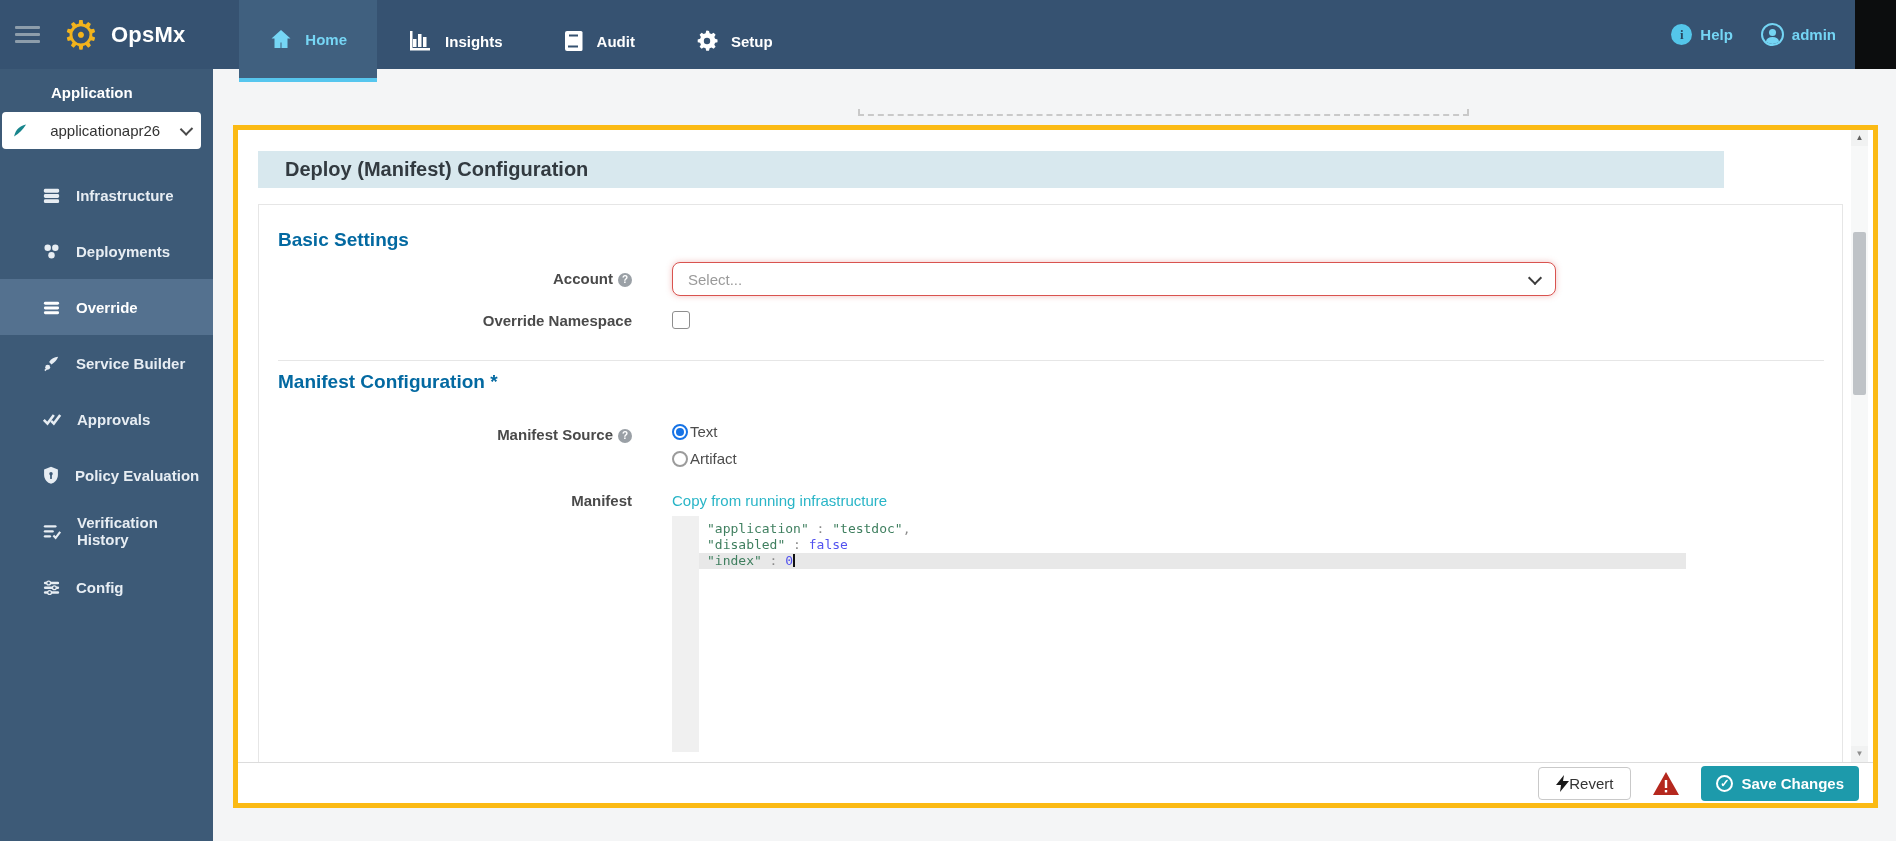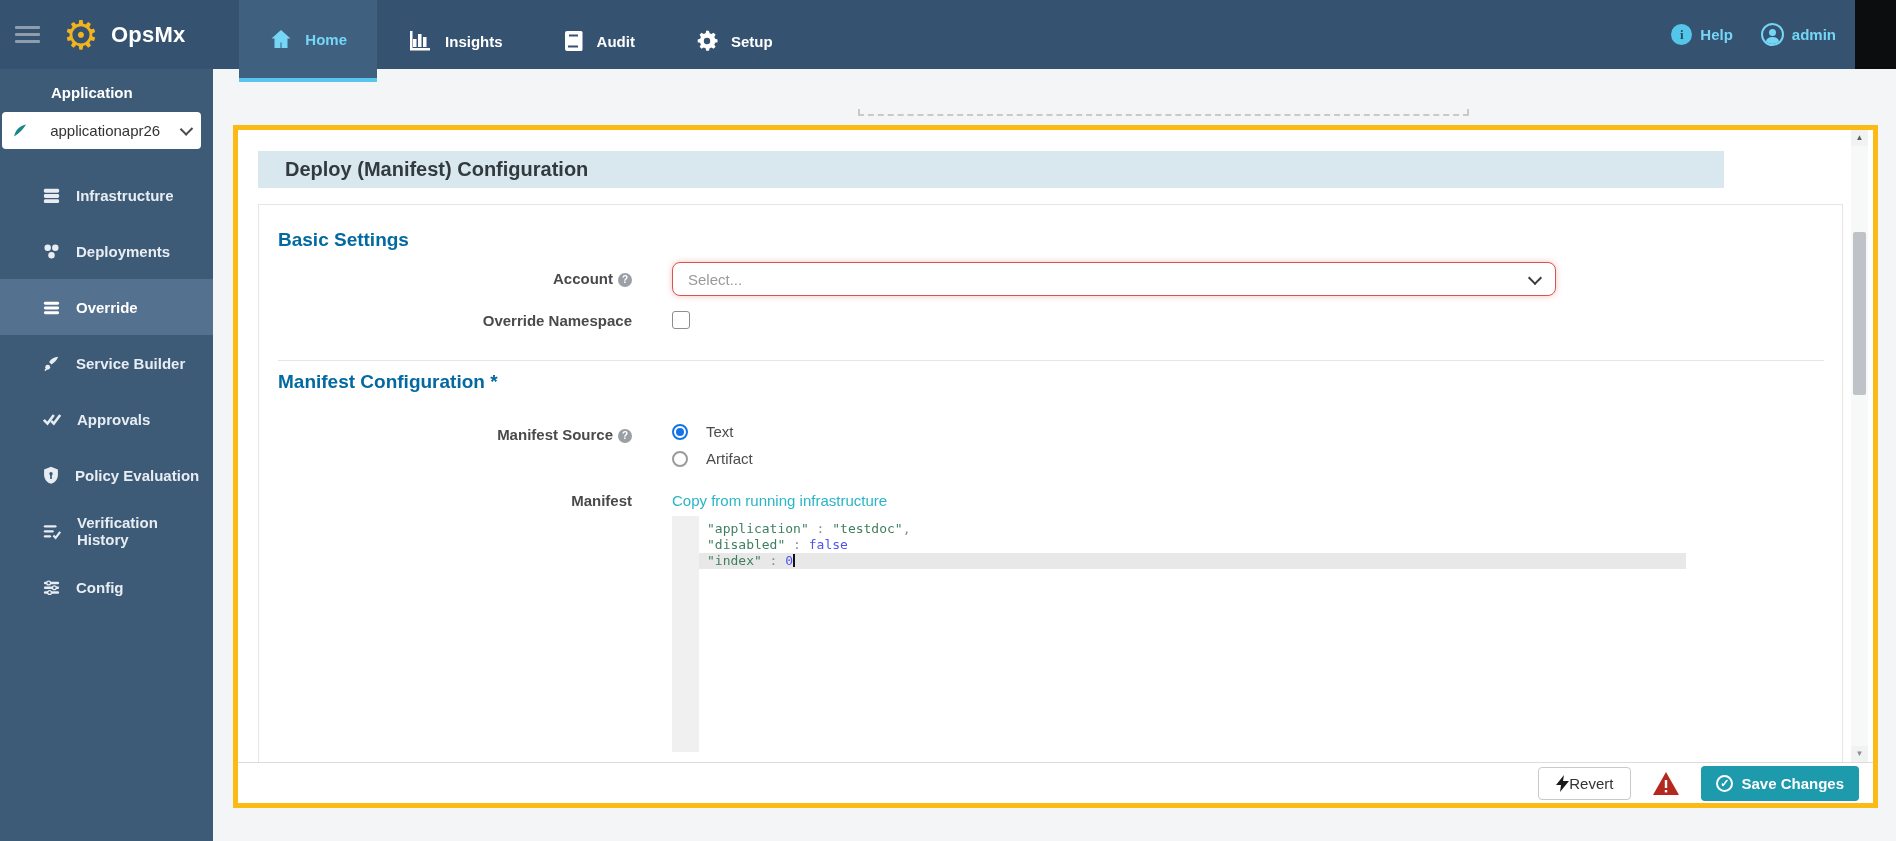--- a/index.html
+++ b/index.html
@@ -87,21 +87,21 @@
                     box-shadow:0 0 6px rgba(217,83,79,.35); display:flex;
                     align-items:center; padding:16px 15px; cursor:pointer; }
   .account-select .placeholder { color:#9a9a9a; font-size:15px; }
   .account-select .chev { border-color:#3c3c3c; margin-top:-3px; }
   .lbl-account { top:65px; }
   .checkbox { position:absolute; left:413px; top:106px; width:18px; height:18px;
               background:#fff; border:1px solid #8e8e8e; border-radius:3px; cursor:pointer; }
   .lbl-override { top:107px; }
 
   .lbl-source { top:221px; }
-  .radio-row { position:absolute; left:413px; display:flex; align-items:center; gap:18px;
+  .radio-row { position:absolute; left:413px; display:flex; align-items:center; gap:2px;
                cursor:pointer; }
   .rr-text { top:218px; }
   .rr-artifact { top:245px;text-align:center; }
   .radio { width:16px; height:16px; border-radius:50%; border:2px solid #9b9b9b;
            background:#fff; position:relative; }
   .radio.sel { border-color:#1673e6; }
   .radio.sel::after { content:""; position:absolute; inset:2px; border-radius:50%;
                       background:#1673e6; }
   .radio-label { font-size:15px; color:#4c4c4c; }
 

